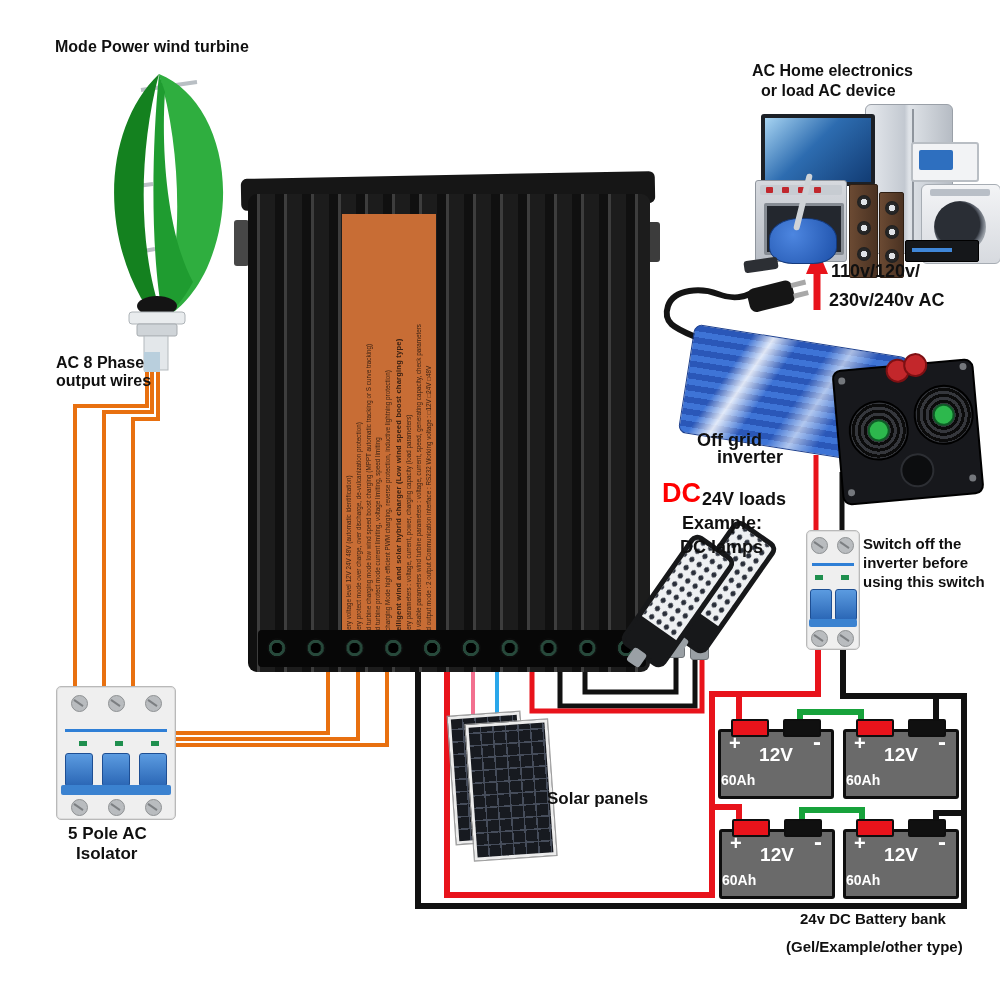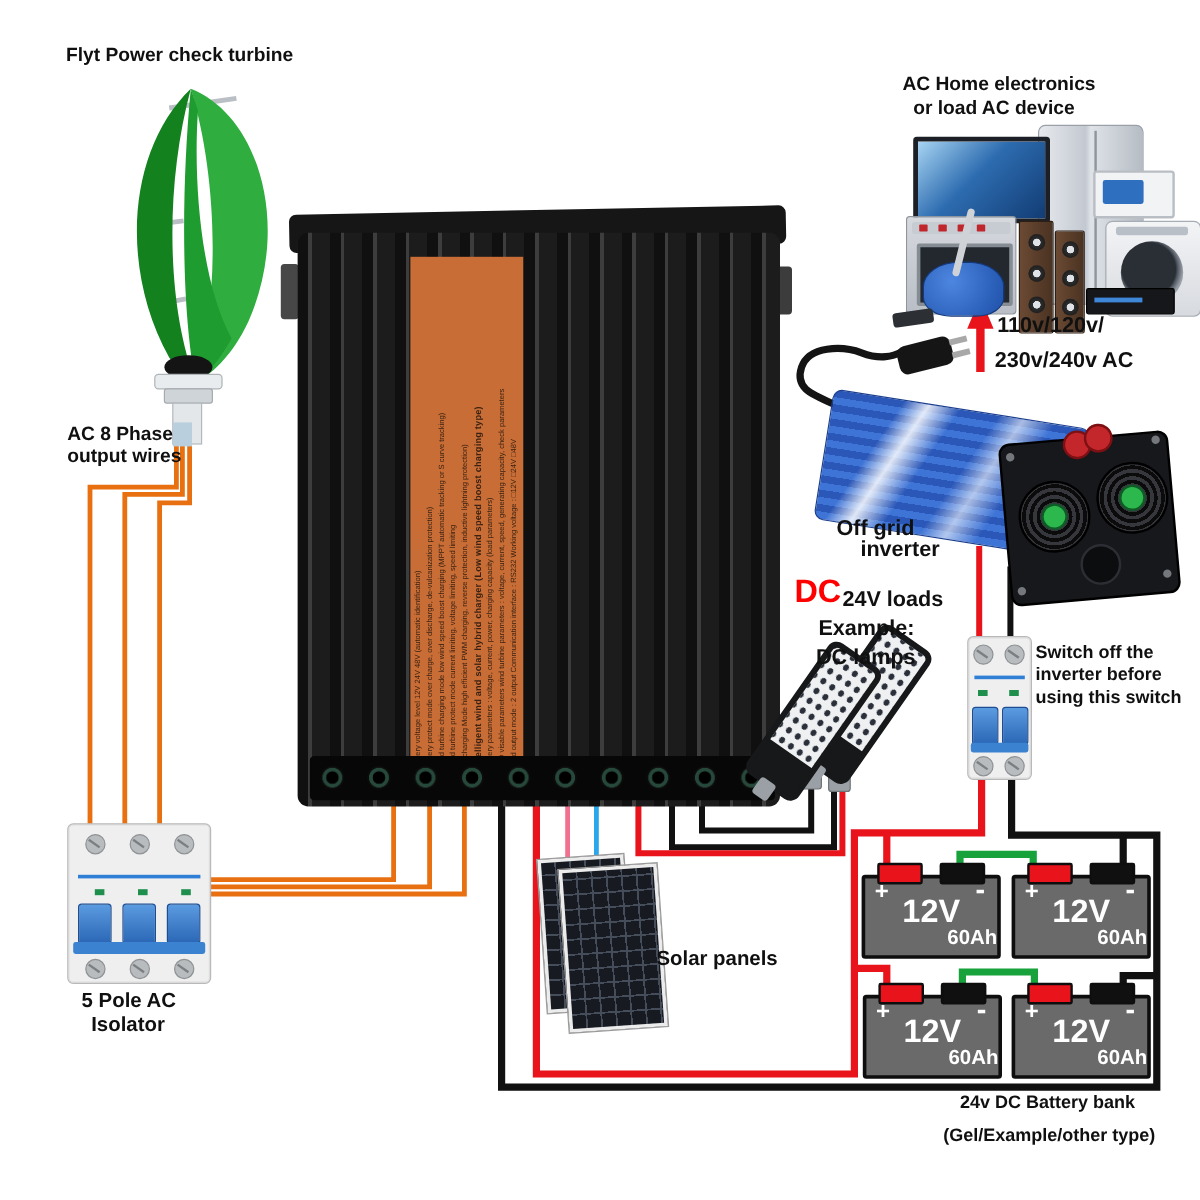--- a/index.html
+++ b/index.html
@@ -27,22 +27,22 @@
   .screw:before{content:"";position:absolute;left:1px;top:6px;width:11px;height:2px;background:#7c7f82;transform:rotate(35deg);}
   .blueline{position:absolute;height:3px;background:#2f7fd6;}
   .toggle{position:absolute;width:26px;height:32px;border-radius:3px;background:linear-gradient(#57a;#досвід);
     background:linear-gradient(#5b9be0,#2a66b5);border:1px solid #1d4e93;}
   .togglebar{position:absolute;height:10px;background:#3b82d0;border-radius:2px;}
   .ind{position:absolute;width:8px;height:5px;background:#1f8f4e;}
   
   .batt{position:absolute;width:110px;height:64px;background:#6a6a6a;border:3px solid #0e0e0e;border-radius:3px;color:#fff;}
   .batt .plus{position:absolute;left:8px;top:0px;font-size:20px;font-weight:bold;}
   .batt .minus{position:absolute;right:10px;top:-4px;font-size:24px;font-weight:bold;}
-  .batt .v{position:absolute;left:0;right:0;top:12px;text-align:center;font-size:27px;font-weight:bold;}
-  .batt .ah{position:absolute;left:0;right:0;top:40px;text-align:right;font-size:17px;font-weight:bold;}
+  .batt .v{position:absolute;left:0;right:0;top:12px;text-align:center;font-size:19px;font-weight:bold;}
+  .batt .ah{position:absolute;left:0;right:0;top:40px;text-align:left;font-size:14px;font-weight:bold;}
   .term{position:absolute;top:-13px;width:34px;height:14px;border:2px solid #0e0e0e;border-radius:2px;}
   .term.pos{left:10px;background:#e8131b;}
   .term.neg{right:10px;background:#101010;}
   
   .panel{position:absolute;background:#171a20;border:3px solid #ececec;outline:1px solid #9a9a9a;
     background-image:repeating-linear-gradient(90deg,rgba(0,0,0,0) 0 11px,#454c5a 11px 12.5px),
                      repeating-linear-gradient(0deg,rgba(0,0,0,0) 0 11px,#454c5a 11px 12.5px);}
   
   .lamp{position:absolute;width:42px;height:124px;border:5px solid #17181a;border-radius:9px;
     background-color:#eef0f2;background-image:radial-gradient(#2a2f3a 2.2px,rgba(0,0,0,0) 2.7px);
@@ -296,21 +296,21 @@
   </div>
   <div class="batt" style="left:843px;top:829px;z-index:2;">
     <div class="term pos"></div>
     <div class="term neg"></div>
     <span class="plus">+</span>
     <span class="minus">-</span>
     <div class="v">12V</div>
     <div class="ah">60Ah</div>
   </div>
 
-  <div class="txt" style="left:55px;top:38px;font-size:16px;z-index:5;">Flyt Power check turbine</div>
+  <div class="txt" style="left:55px;top:38px;font-size:16px;z-index:5;">Mode Power wind turbine</div>
   <div class="txt" style="left:56px;top:354px;font-size:16px;z-index:5;">AC 8 Phase</div>
   <div class="txt" style="left:56px;top:372px;font-size:16px;z-index:5;">output wires</div>
 
   <div class="txt" style="left:752px;top:62px;font-size:16px;z-index:5;">AC Home electronics</div>
   <div class="txt" style="left:761px;top:82px;font-size:16px;z-index:5;">or load AC device</div>
   <div class="txt" style="left:831px;top:261px;font-size:18px;z-index:5;">110v/120v/</div>
   <div class="txt" style="left:829px;top:290px;font-size:18px;z-index:5;">230v/240v AC</div>
 
   <div class="txt" style="left:697px;top:430px;font-size:18px;font-weight:600;z-index:5;">Off grid</div>
   <div class="txt" style="left:717px;top:447px;font-size:18px;font-weight:600;z-index:5;">inverter</div>

